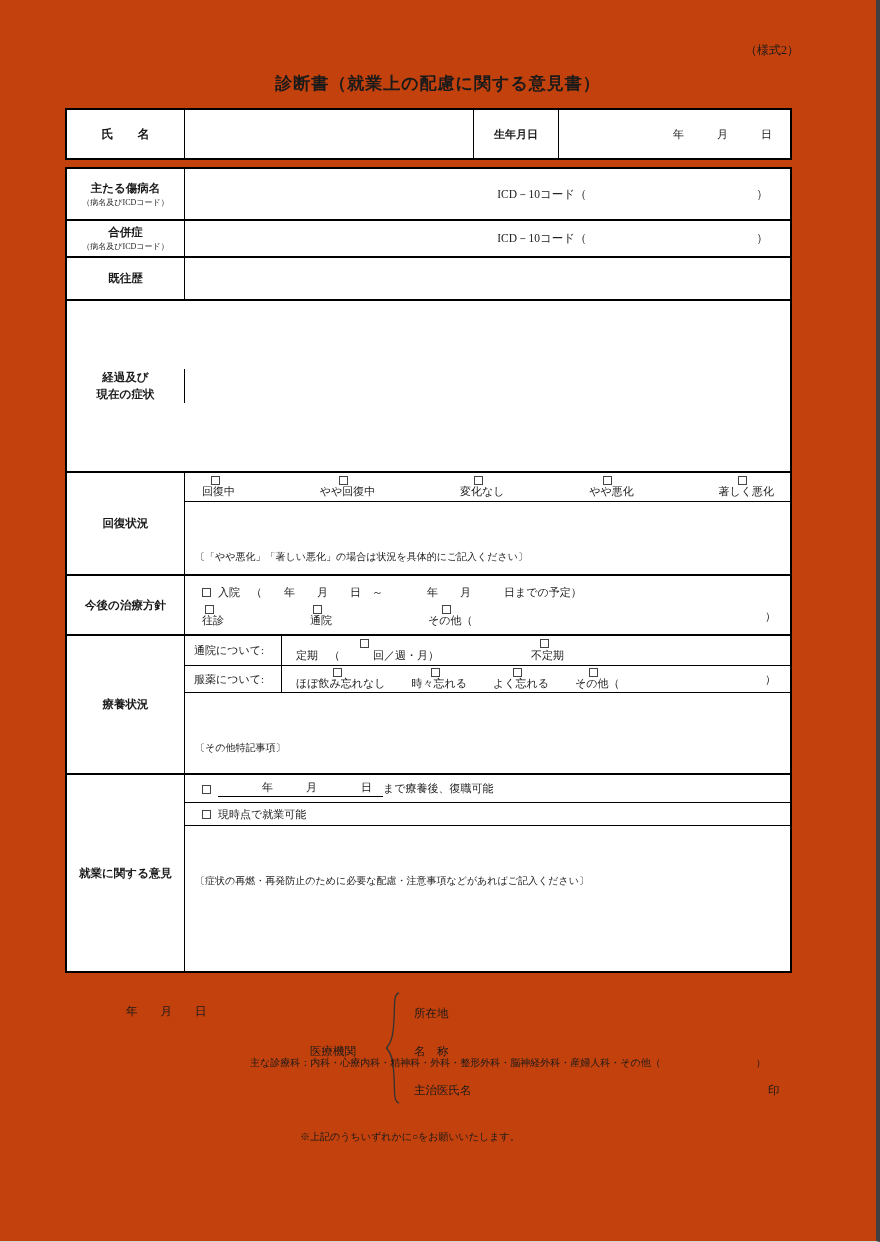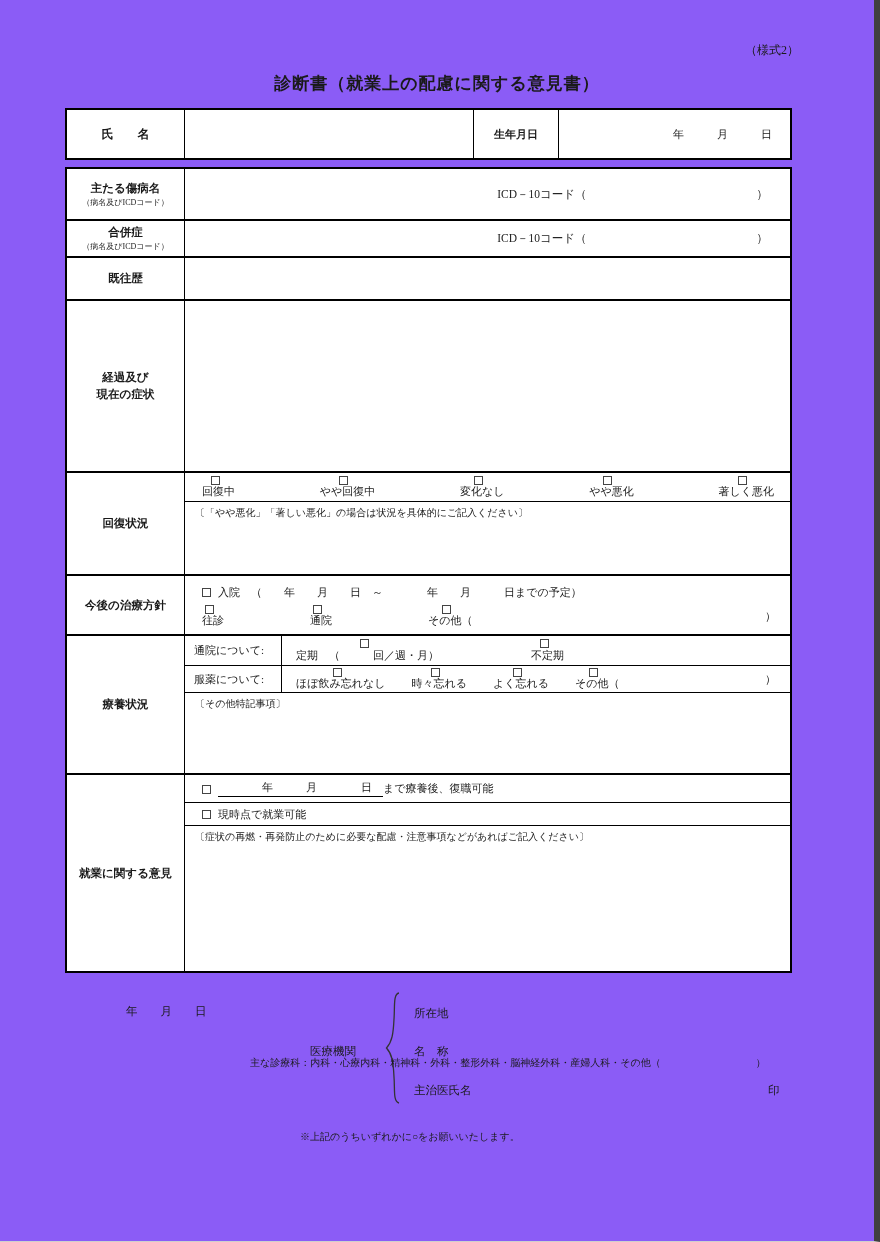--- a/index.html
+++ b/index.html
@@ -4,22 +4,22 @@
 <style>
   * { margin:0; padding:0; box-sizing:border-box; }
   html,body { background:#fff; }
   body {
     width:880px; height:1242px; position:relative;
     font-family:"Liberation Serif","DejaVu Serif",serif;
     color:#1a1a1a;
   }
   .page {
     position:absolute; inset:0;
-    border-right:6px solid #404040; border-bottom:1px solid #cfcfcf;
-    background:#8b5cf6;
+    border-right:4px solid #404040; border-bottom:1px solid #cfcfcf;
+    background:#c2410c;
     text-decoration:underline;
   }
   .txt { white-space:nowrap; }
   .form-code { position:absolute; left:745px; top:42px; font-size:12px; }
   .title {
     position:absolute; left:0; top:72px; width:100%;
     text-align:center; font-size:17px; font-weight:bold; letter-spacing:1px;
   }
 
   
@@ -36,37 +36,37 @@
   .row:last-child { border-bottom:none; }
   .label-cell {
     width:118px; border-right:1px solid #000; flex-shrink:0;
     display:flex; flex-direction:column; align-items:center; justify-content:center;
     font-weight:600; font-size:11.5px; text-align:center; line-height:1.45;
   }
   .label-sub { font-size:8px; font-weight:normal; }
   .content-cell { flex:1; display:flex; flex-direction:column; min-width:0; }
 
   .r-main { height:52px; } .r-comp { height:37px; } .r-hist { height:43px; }
-  .r-prog { height:172px; } .r-recov { height:103px; } .r-plan { height:60px;justify-content:space-between; }
+  .r-prog { height:172px;align-items:center; } .r-recov { height:103px; } .r-plan { height:60px;justify-content:space-between; }
   .r-care { height:139px; } .r-work { flex:1; }
 
   .icd-line { flex:1; display:flex; align-items:center; justify-content:flex-end; padding-right:22px; font-size:11.5px; }
   .icd-gap { display:inline-block; width:170px; }
 
   .sub-row { display:flex; align-items:center; font-size:11px; }
   .bb1 { border-bottom:1px solid #000; }
 
   .cb {
     display:inline-block; width:9px; height:9px; border:1.2px solid #444;
     margin-right:7px; flex-shrink:0; background:#fff; position:relative; top:0.5px;
   }
   .opt { display:flex; align-items:center; white-space:nowrap;flex-direction:column; }
 
   .recov-opts { height:29px; padding:0 16px 0 17px; justify-content:space-between; }
-  .note { font-size:10px; padding:4px 16px 0 10px; color:#222; }
+  .note { font-size:10px; padding:4px 16px 0 10px; color:#222;margin-top:44px; }
   .fill-area { flex:1; }
 
   .plan-cell { padding:4px 0 0 17px; font-size:11px; }
   .plan-line { display:flex; align-items:center; height:24px; }
   .plan-line2 .sp1 { width:86px; } .plan-line2 .sp2 { width:96px; }
   .close-right { margin-left:auto; padding-right:14px; }
 
   .care-sub { height:30px; }
   .care-sub2 { height:27px; }
   .care-label {

